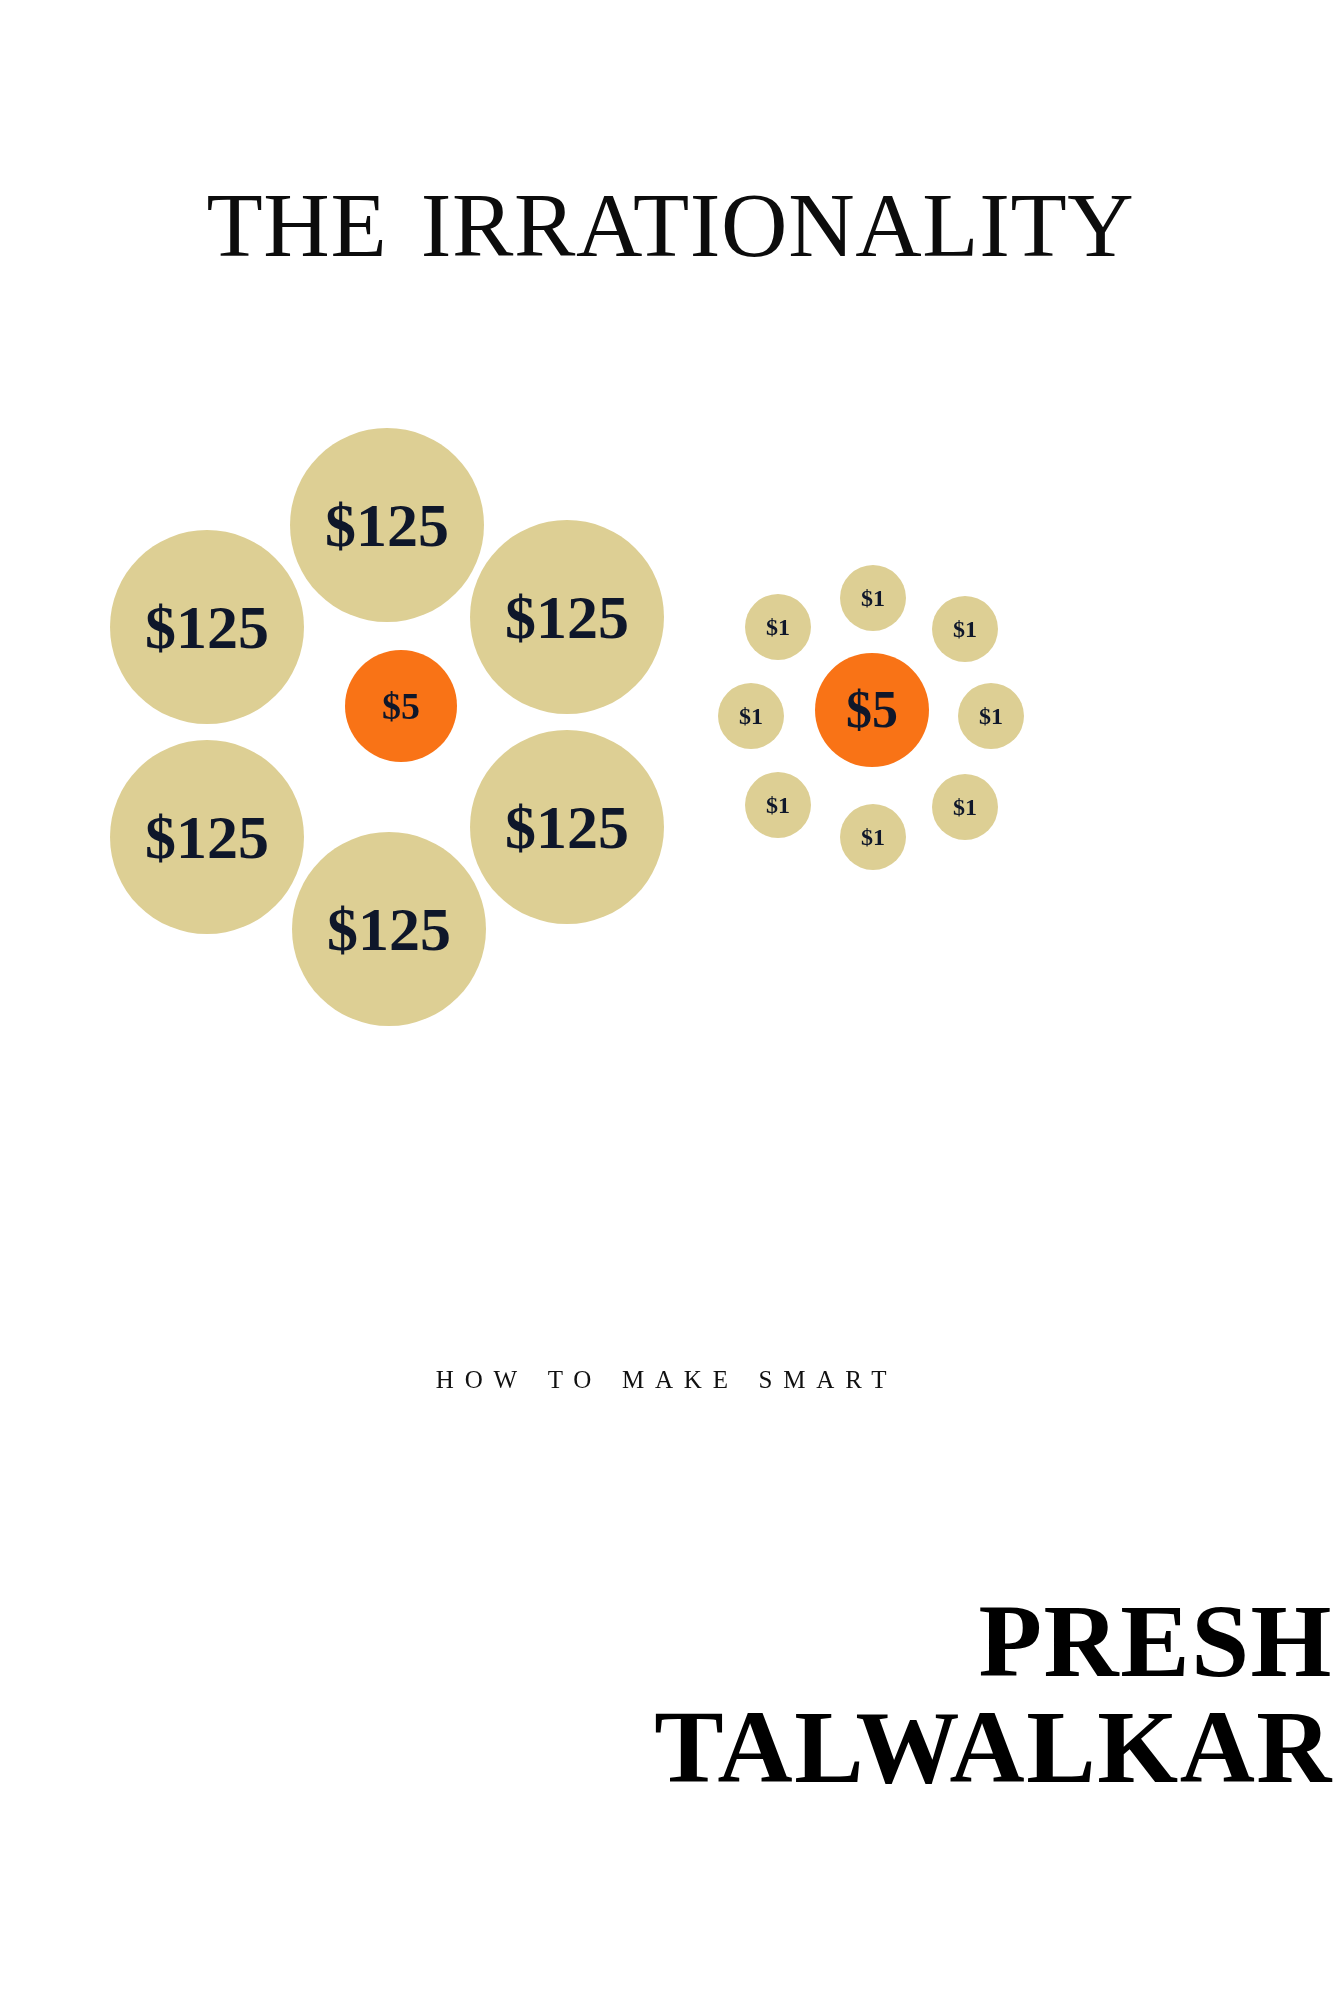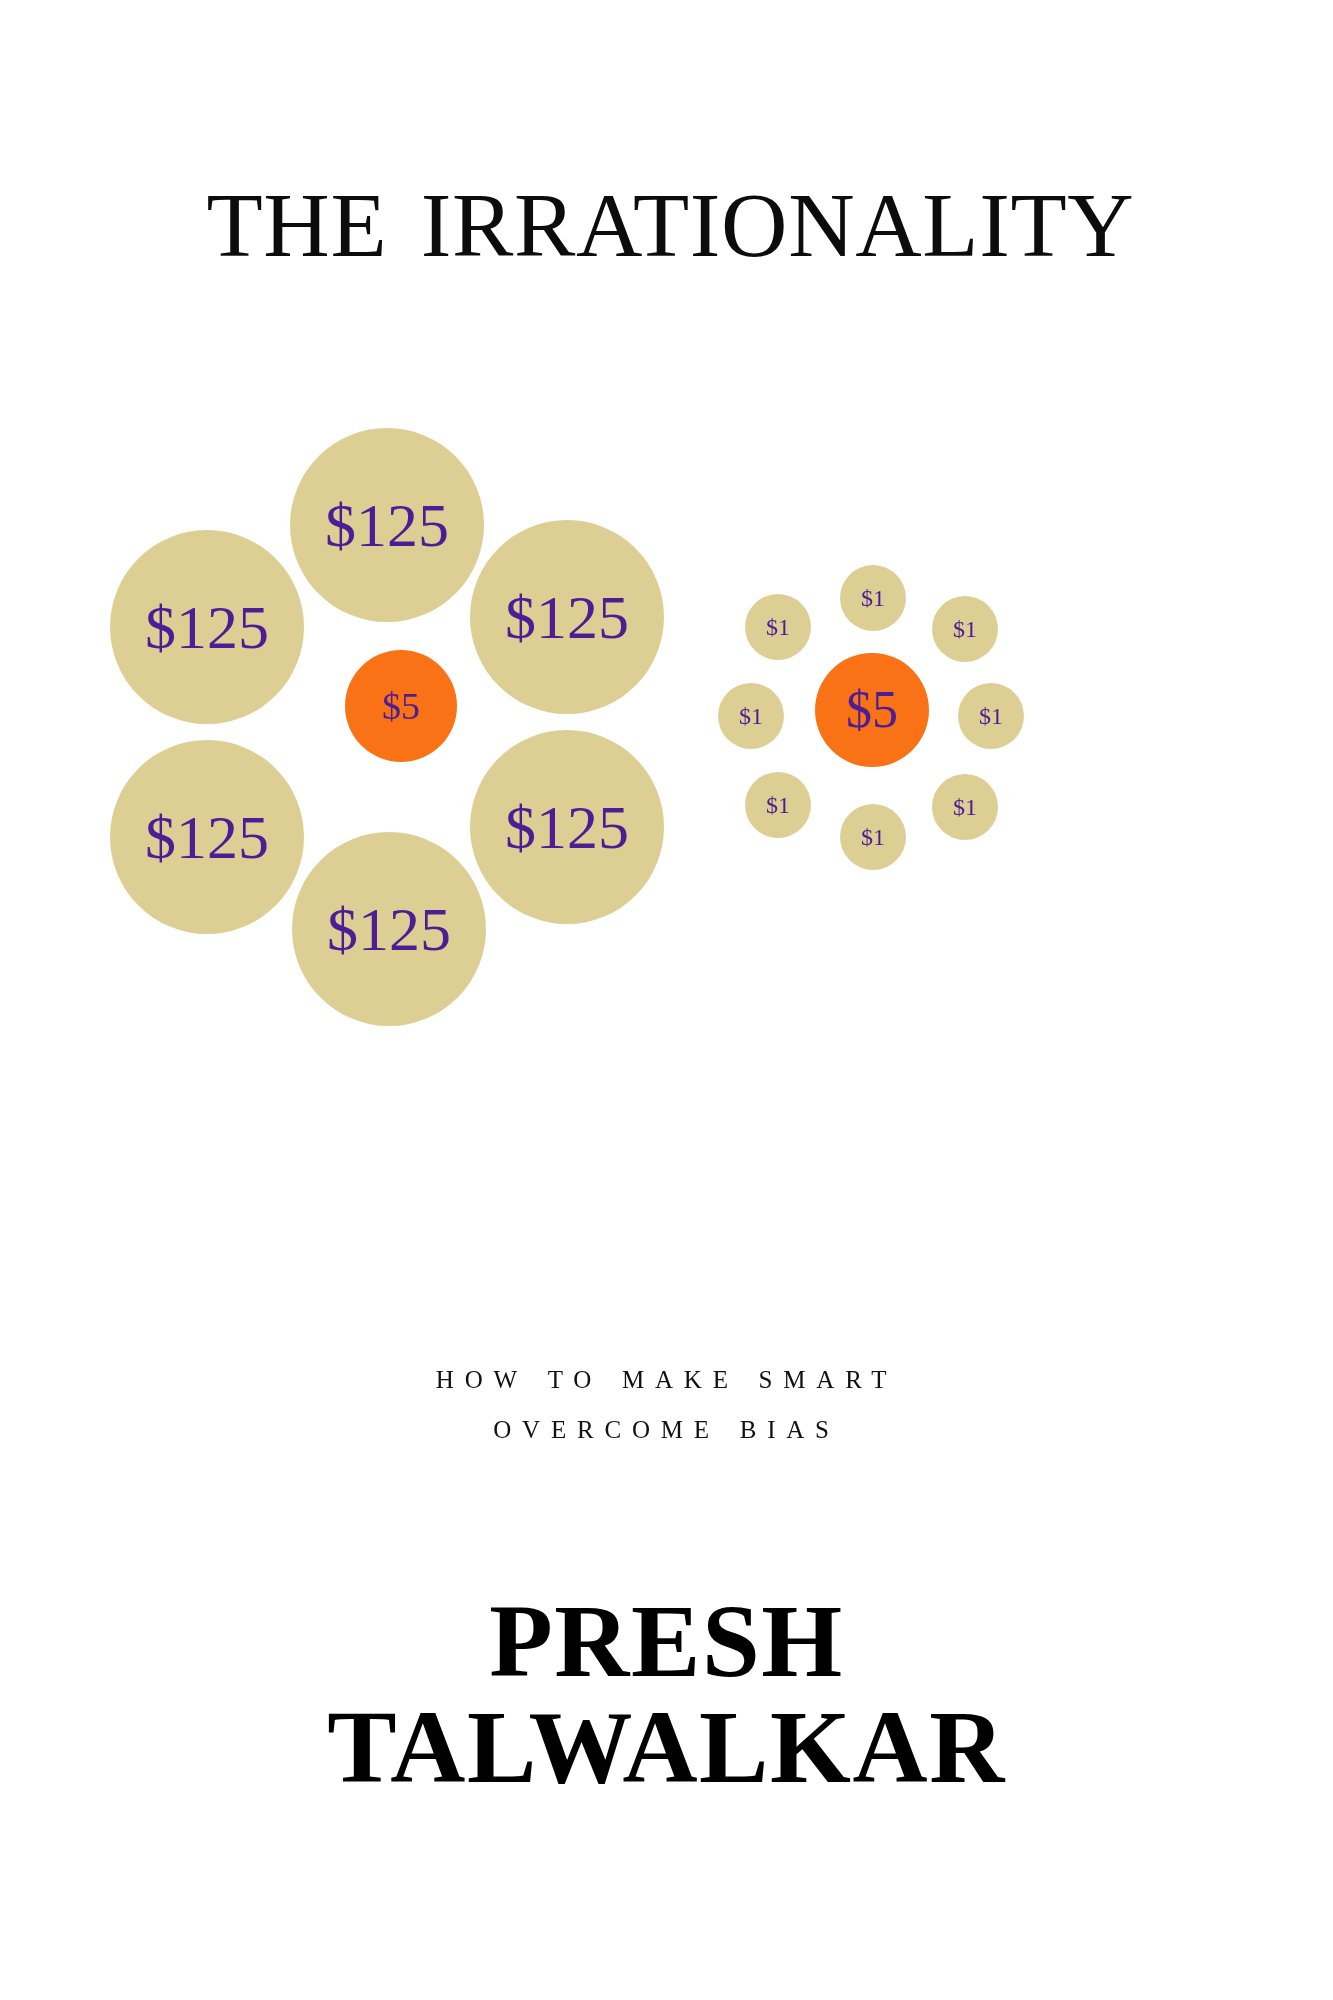--- a/index.html
+++ b/index.html
@@ -54,22 +54,22 @@
   .circle {
     position: absolute;
     border-radius: 50%;
     display: flex;
     align-items: center;
     justify-content: center;
     box-sizing: border-box;
   }
   .circle span {
     font-family: "Liberation Serif", "DejaVu Serif", serif;
-    font-weight: 400;
-    color: #4c1d95;
+    font-weight: 700;
+    color: #0f172a;
     line-height: 1;
     display: block;
   }
   .c-tan   { background: #ddcf94; }
   .c-orange{ background: #f97316; }
 
   
   .big   { width: 194px; height: 194px; }
   .big span { font-size: 62px; }
   
@@ -101,21 +101,21 @@
     color: #111111;
     white-space: nowrap;
   }
 
   
   .author-block {
     position: absolute;
     top: 1588px;
     left: 0;
     width: 1333px;
-    text-align: center;
+    text-align: right;
   }
   .author-line {
     font-family: "Liberation Serif", "DejaVu Serif", serif;
     font-weight: 700;
     text-transform: uppercase;
     font-size: 104px;
     letter-spacing: 0.015em;
     line-height: 1.02;
     color: #000000;
     white-space: nowrap;
@@ -179,21 +179,20 @@
       <span>$1</span>
     </div>
     <div class="circle c-orange mid2" style="left:815px; top:253px;">
       <span>$5</span>
     </div>
 
   </div>
 
   <div class="subtitle-block">
     <div class="subtitle-line">How To Make Smart</div>
-    <div class="subtitle-line">Overcome Bias</div>
   </div>
 
   <div class="author-block">
     <div class="author-line">Presh</div>
     <div class="author-line">Talwalkar</div>
   </div>
 
 </div>
 
 </body></html>

